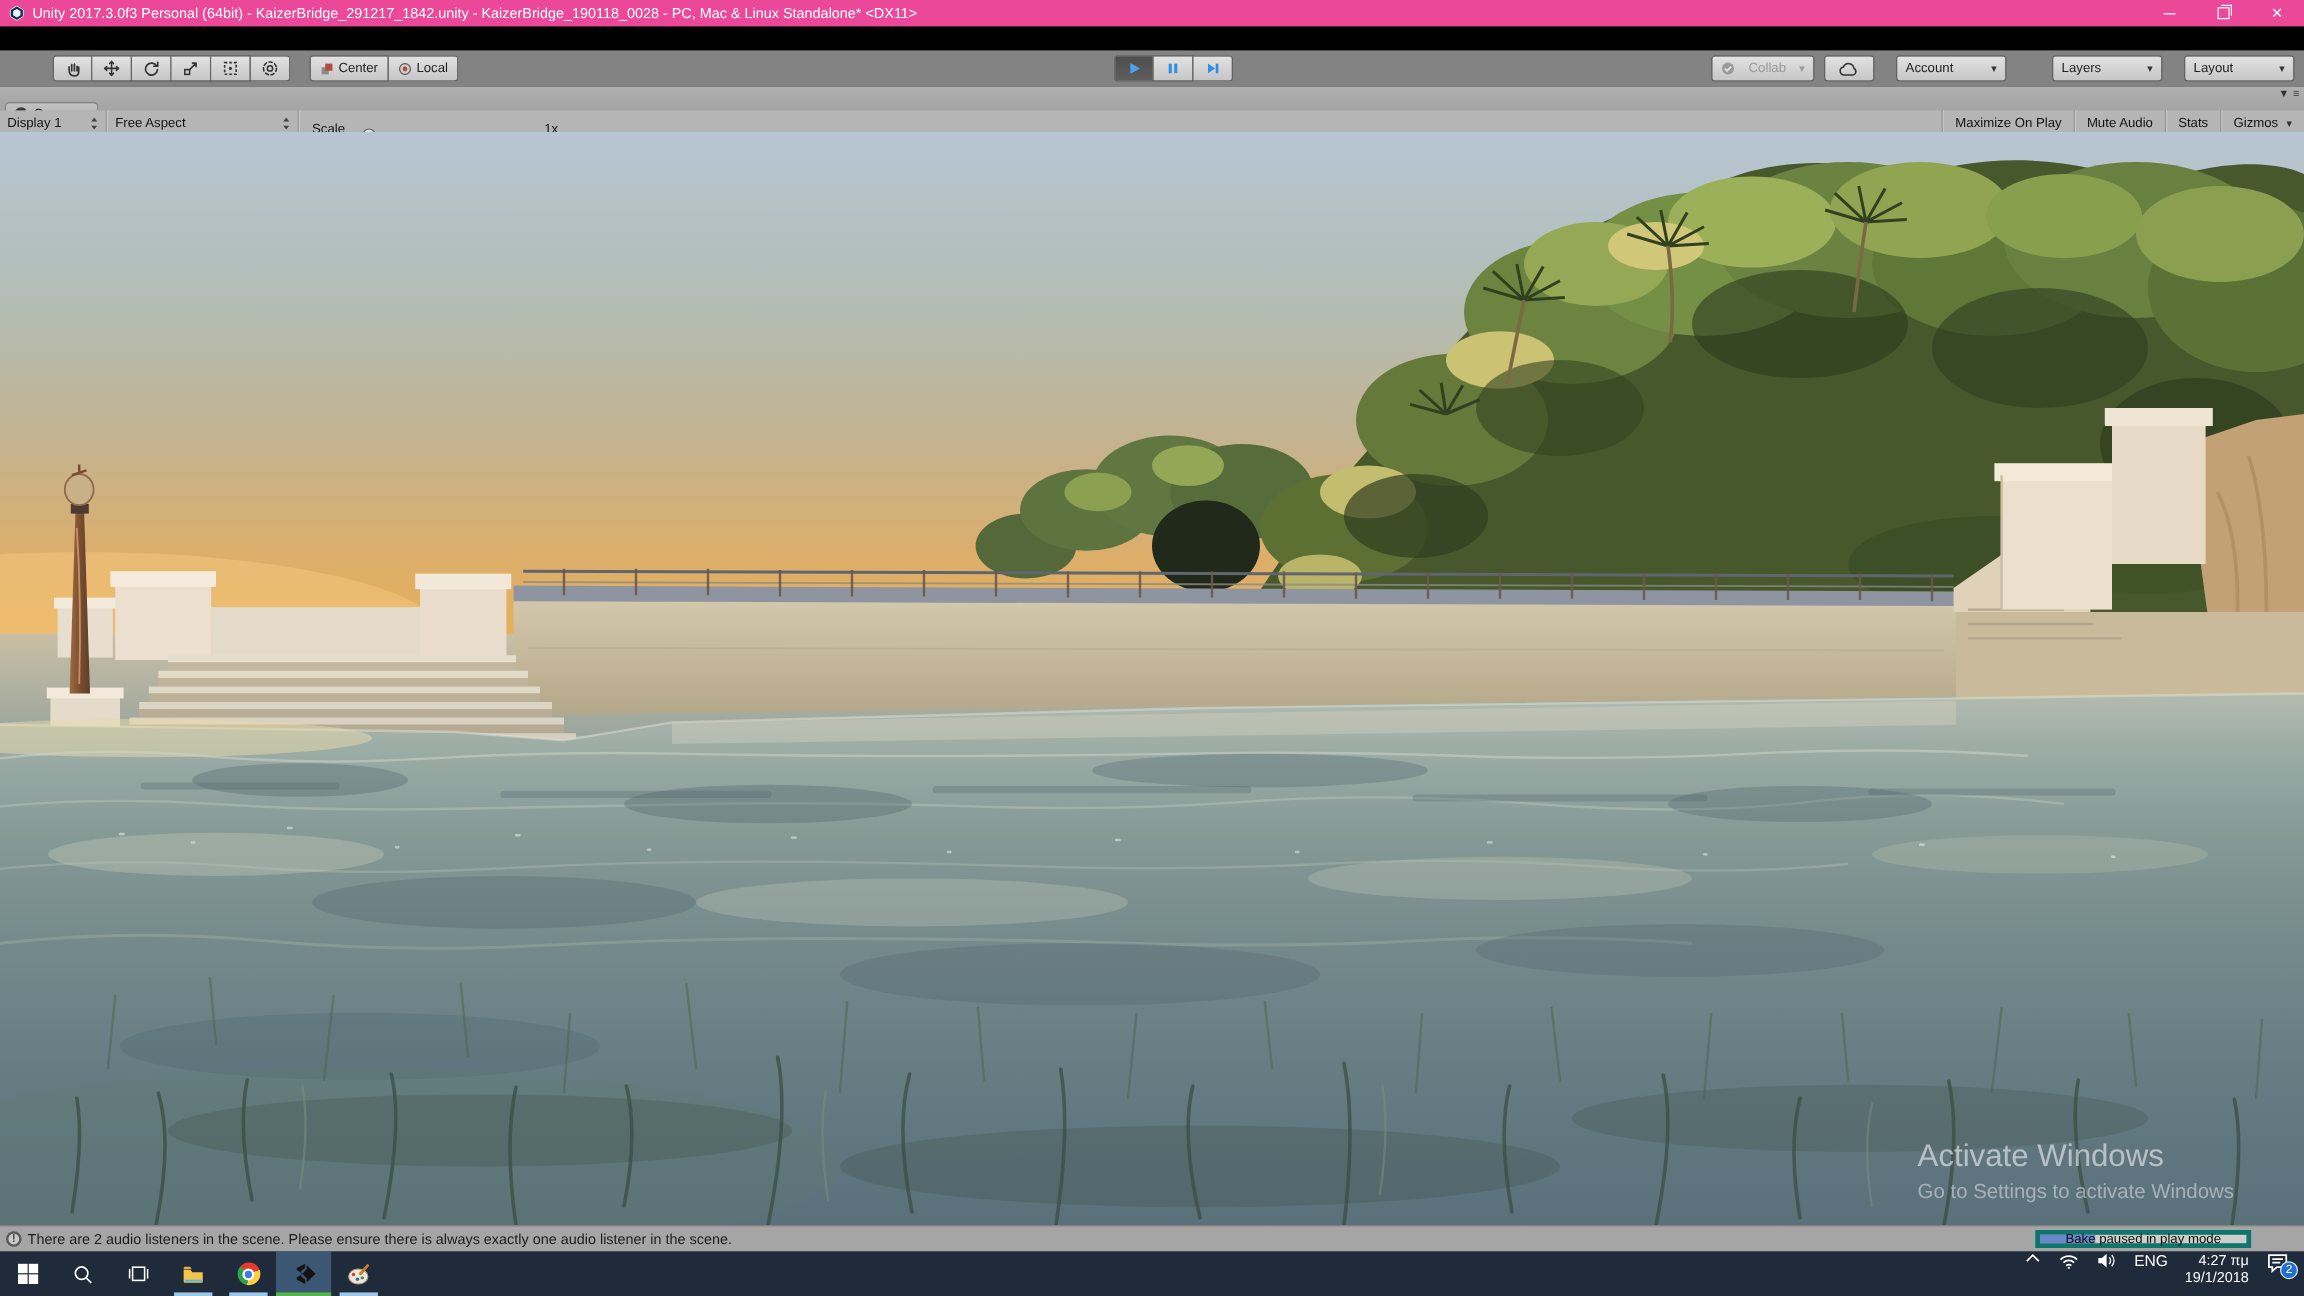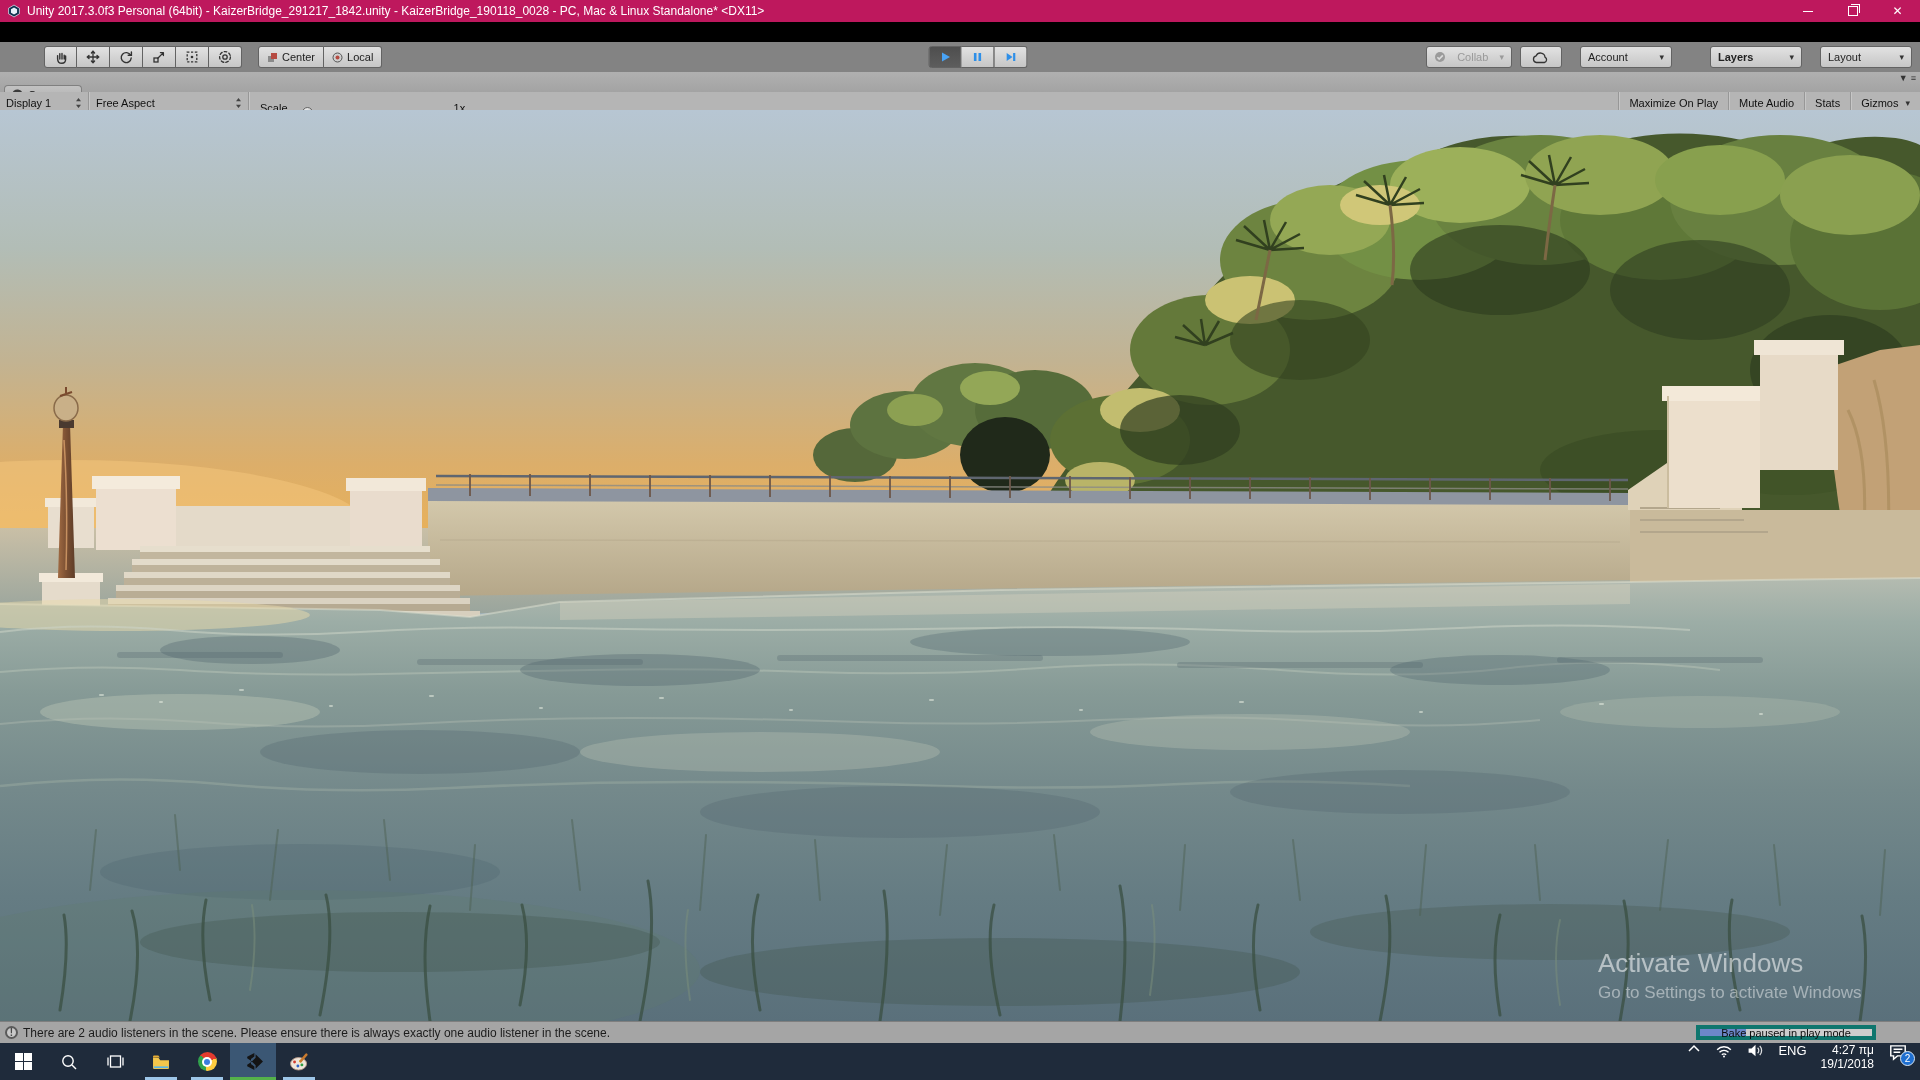--- a/index.html
+++ b/index.html
@@ -1,19 +1,19 @@
 <!DOCTYPE html>
 <html><head>
 <meta charset="utf-8">
 <style>
   html,body{margin:0;padding:0;background:#000;}
   .screen{position:relative;width:1920px;height:1080px;overflow:hidden;
           font-family:"Liberation Sans","DejaVu Sans",sans-serif;-webkit-font-smoothing:antialiased;}
   
-  .titlebar{position:absolute;top:0;left:0;right:0;height:22px;background:#be185d;display:flex;align-items:center;color:#fff;}
+  .titlebar{position:absolute;top:0;left:0;right:0;height:22px;background:#ec4899;display:flex;align-items:center;color:#fff;}
   .app-icon{width:14px;height:14px;margin:0 6px 0 7px;display:inline-flex;}
   .title-text{font-size:12px;white-space:nowrap;}
   .win-controls{margin-left:auto;display:flex;height:100%;}
   .wc{width:45px;height:100%;display:flex;align-items:center;justify-content:center;font-size:12px;color:#fff;}
   .min-glyph{width:10px;height:1px;background:#fff;display:block;}
   .restore-glyph{width:8px;height:8px;border:1px solid #fff;position:relative;display:block;}
   .restore-glyph:before{content:"";position:absolute;left:2px;top:-3px;width:8px;height:8px;border:1px solid #fff;border-left:none;border-bottom:none;}
   
   .menubar{position:absolute;top:22px;left:0;right:0;height:20px;background:#fff;display:flex;align-items:center;border-bottom:1px solid #e2e2e2;box-sizing:border-box;}
   .menu-item{font-size:12px;color:#111;padding:0 9px;}
@@ -195,21 +195,21 @@
       </span>
       <span class="tbtn solo" style="width:42px;">
         <svg width="18" height="13" viewBox="0 0 18 13">
             <path d="M4.4 11.5a3.4 3.4 0 0 1-.2-6.7A4.6 4.6 0 0 1 13 6.1a2.9 2.9 0 0 1-.6 5.4Z" fill="none" stroke="#333" stroke-width="1.3"></path>
           </svg>
       </span>
       <span class="tbtn ddbtn solo" style="margin-left:18px;">
         <span>Account</span>
         <span class="caret">▾</span>
       </span>
-      <span class="tbtn ddbtn solo" style="margin-left:38px;font-weight:bold;">
+      <span class="tbtn ddbtn solo" style="margin-left:38px;">
         <span>Layers</span>
         <span class="caret">▾</span>
       </span>
       <span class="tbtn ddbtn solo" style="margin-left:18px;">
         <span>Layout</span>
         <span class="caret">▾</span>
       </span>
     </div>
   </div>
 

